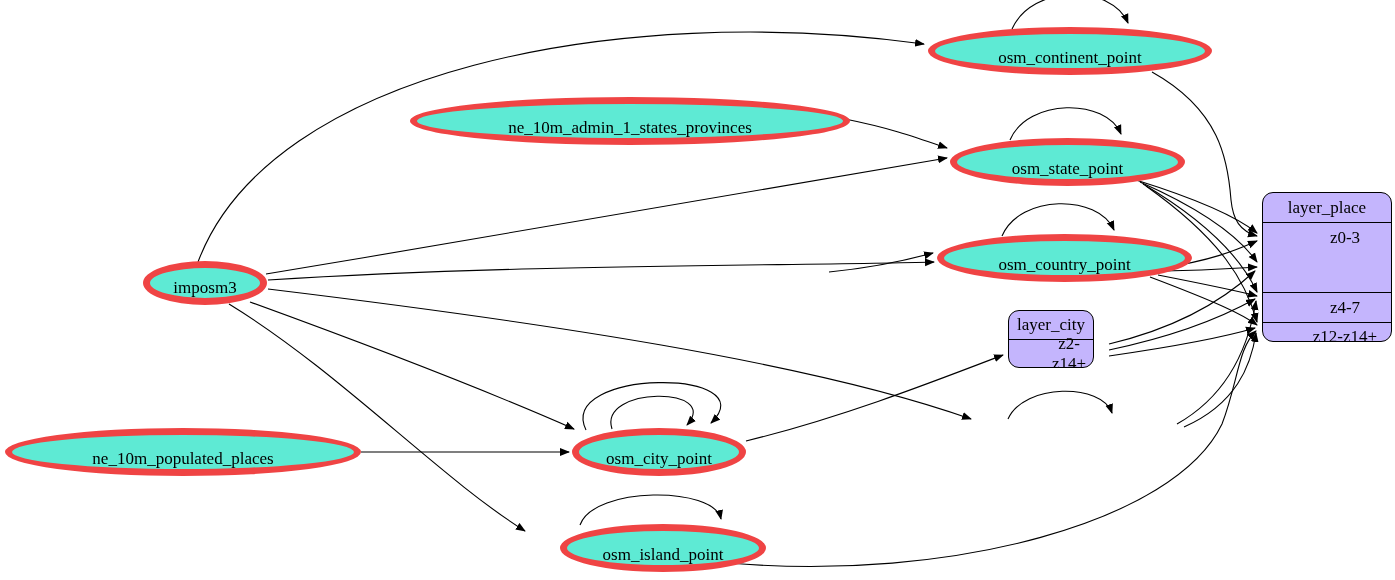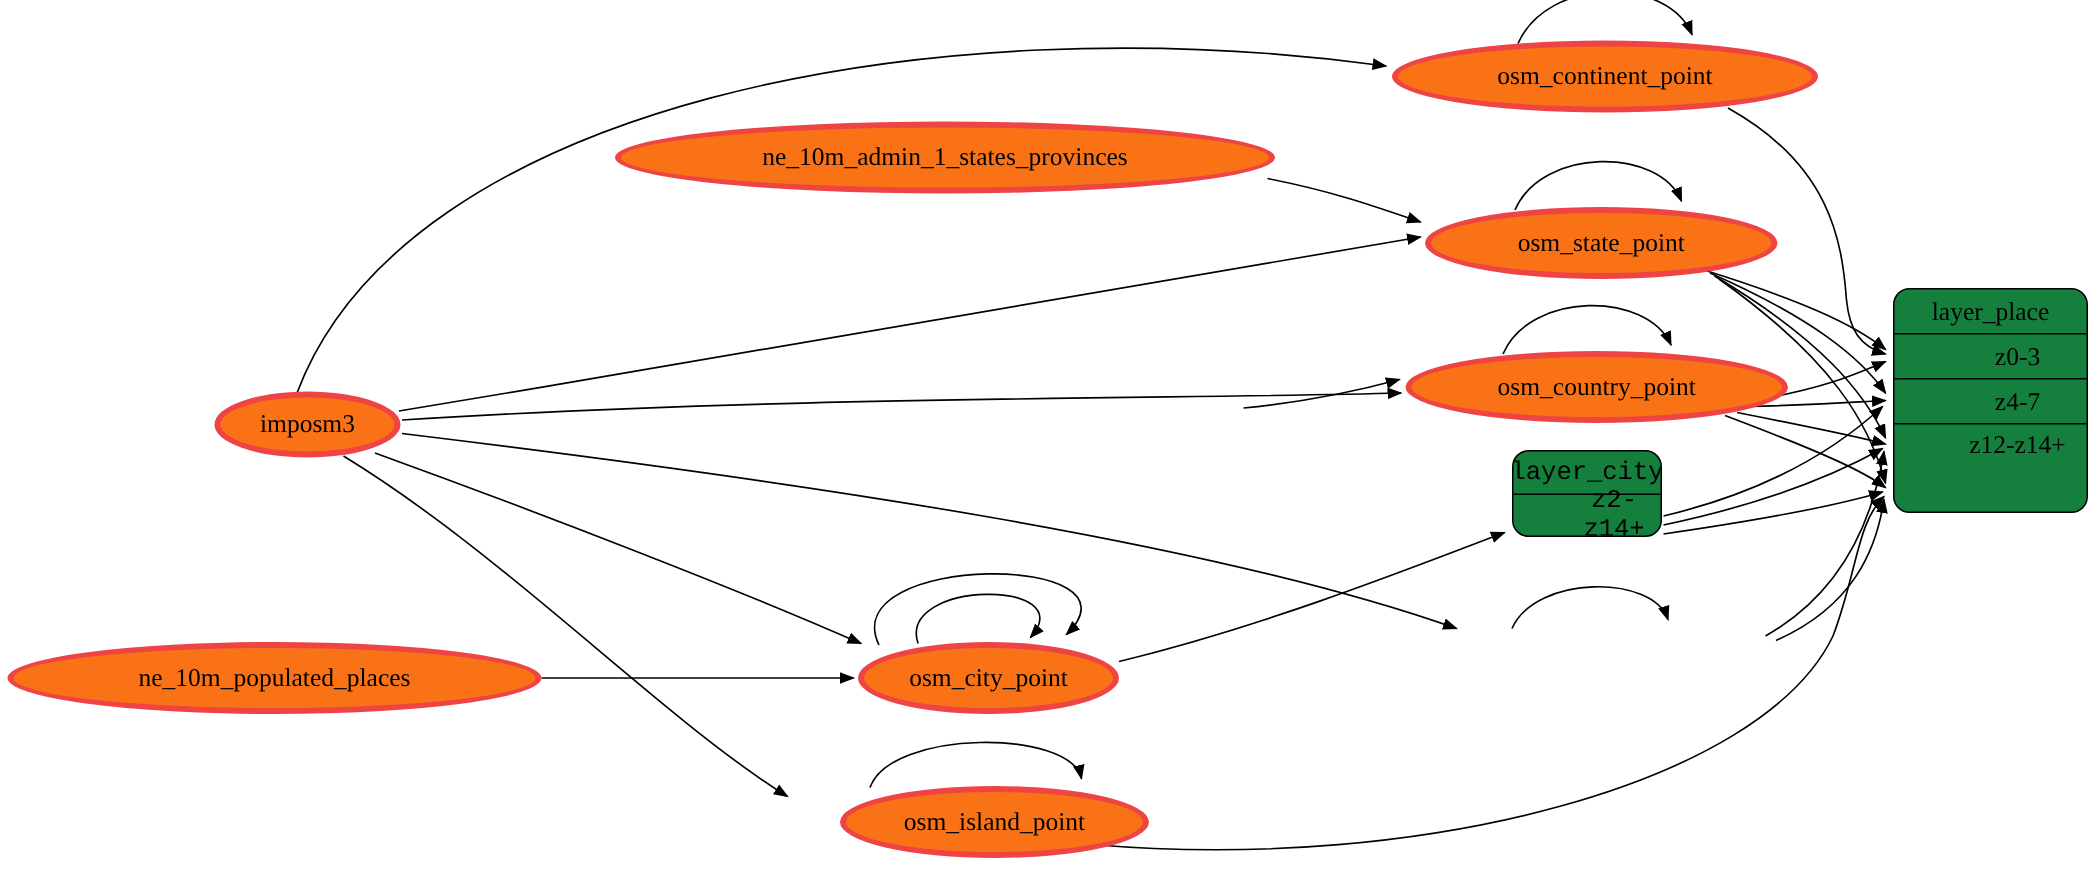--- a/index.html
+++ b/index.html
@@ -12,28 +12,29 @@
   }
   #edges{position:absolute;left:0;top:0;width:1395px;height:580px;}
   .node{
     position:absolute;
     display:flex;align-items:center;justify-content:center;
     text-align:center;
     font-size:17px;color:#000;
     box-sizing:border-box;
   }
   .ellipse{
-    border:4px solid #ef4444;
+    border:7px solid #ef4444;
     border-radius:50%;
-    background:#f97316;
+    background:#5eead4;
+    align-items:flex-end;
   }
   .record{
     border:1.6px solid #000;
     border-radius:11px;
-    background:#15803d;
+    background:#c4b5fd;
     display:block;
     overflow:hidden;
     padding:0;
   }
   .record .row{
     display:flex;align-items:center;justify-content:center;
     font-size:17px;color:#000;
   }
   .record .row + .row{border-top:1.4px solid #000;padding-left:36px;}
 </style>
@@ -91,21 +92,21 @@
       <path marker-end="url(#arw)" d="M 1184 427 C 1236 404, 1251 366, 1256 333"></path>
 
       <path marker-end="url(#arw)" d="M 728 563 C 950 582, 1175 522, 1222 424 C 1238 382, 1238 348, 1256 331"></path>
     </g>
   </svg>
 
   <div class="node ellipse" style="left:143px;top:261px;width:124px;height:44px;">
     <span>imposm3</span>
   </div>
 
-  <div class="node ellipse" style="left:410px;top:81px;width:440px;height:48px;">
+  <div class="node ellipse" style="left:410px;top:97px;width:440px;height:48px;">
     <span>ne_10m_admin_1_states_provinces</span>
   </div>
 
 
   <div class="node ellipse" style="left:5px;top:428px;width:356px;height:48px;">
     <span>ne_10m_populated_places</span>
   </div>
 
   <div class="node ellipse" style="left:928px;top:27px;width:284px;height:48px;">
     <span>osm_continent_point</span>
@@ -121,25 +122,25 @@
 
   <div class="node ellipse" style="left:572px;top:428px;width:174px;height:48px;">
     <span>osm_city_point</span>
   </div>
 
 
   <div class="node ellipse" style="left:560px;top:524px;width:206px;height:48px;">
     <span>osm_island_point</span>
   </div>
 
-  <div class="node record" style="left:1008px;top:300px;width:100px;height:58px;font-family:Liberation Mono, monospace;">
+  <div class="node record" style="left:1008px;top:310px;width:86px;height:58px;">
     <div class="row" style="height:28px;">layer_city</div>
     <div class="row" style="height:28px;">z2-z14+</div>
   </div>
 
   <div class="node record" style="left:1262px;top:192px;width:130px;height:150px;">
     <div class="row" style="height:29px;">layer_place</div>
     <div class="row" style="height:29px;">z0-3</div>
-    <div class="row" style="height:29px;">z4-7</div>
+    <div class="row" style="height:29px;margin-top:40px;">z4-7</div>
     <div class="row" style="height:28px;">z12-z14+</div>
   </div>
 
 </div>
 
 </body></html>

